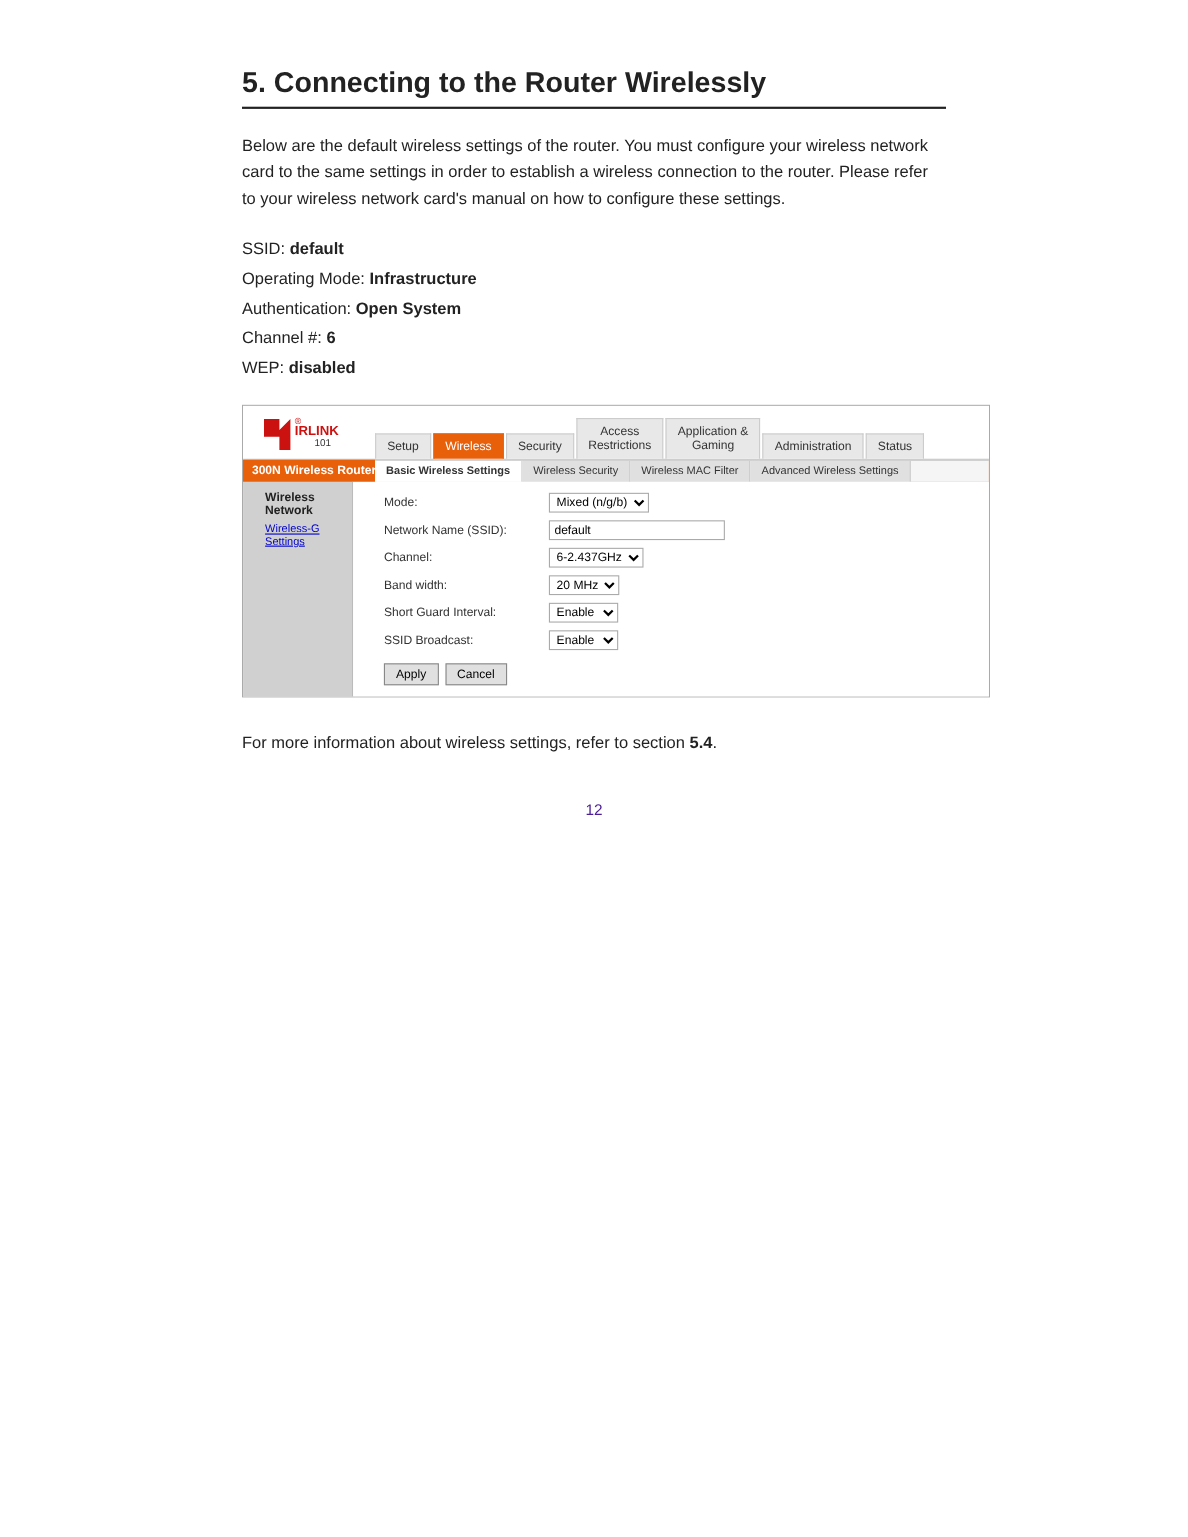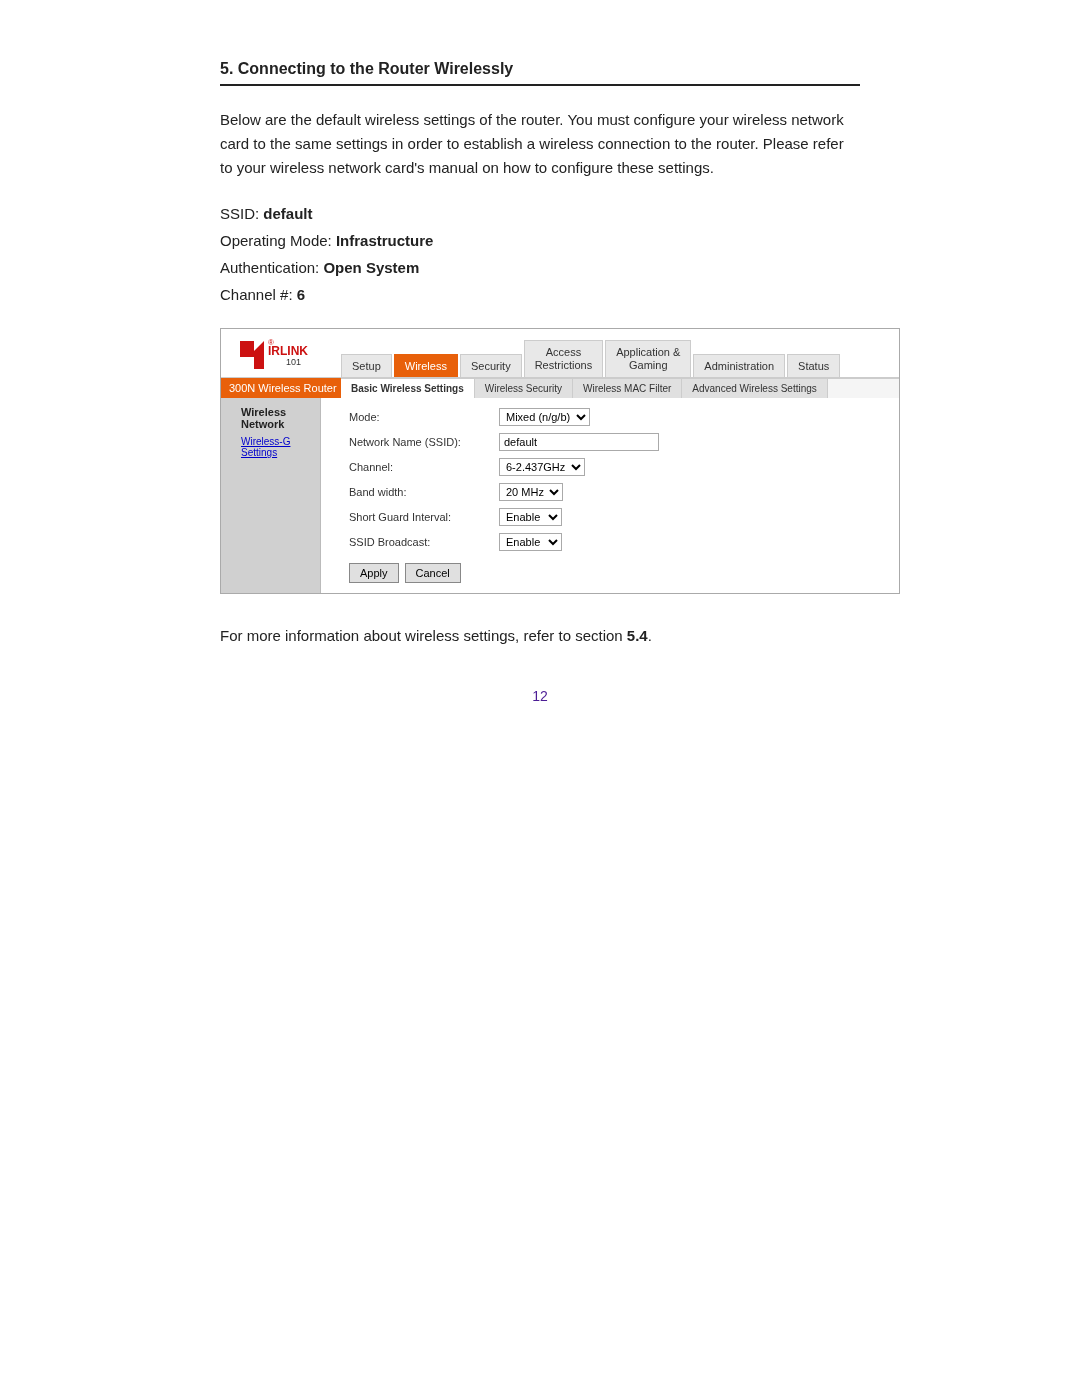--- a/index.html
+++ b/index.html
@@ -11,21 +11,21 @@
       display: flex;
       justify-content: center;
       min-height: 1397px;
     }
     .page {
       width: 780px;
       padding: 60px 70px 60px 70px;
       position: relative;
     }
     h1 {
-      font-size: 16px;
+      font-size: 26px;
       font-weight: bold;
       margin-bottom: 22px;
       border-bottom: 2px solid #222;
       padding-bottom: 6px;
     }
     .intro-para {
       line-height: 1.6;
       margin-bottom: 20px;
     }
     .settings-block {
@@ -98,21 +98,21 @@
     
     .sub-nav {
       display: flex;
       background: #e8600a;
       align-items: center;
       padding: 0;
     }
     .router-name {
       background: #e8600a;
       color: #fff;
-      font-weight: normal;
+      font-weight: bold;
       font-size: 11px;
       padding: 4px 8px;
       white-space: nowrap;
       width: 120px;
       flex-shrink: 0;
     }
     .sub-tabs {
       display: flex;
       flex: 1;
       background: #f5f5f5;
@@ -227,20 +227,23 @@
     </div>
     <div>
       <span>Operating Mode: </span><strong>Infrastructure</strong>
     </div>
     <div>
       <span>Authentication: </span><strong>Open System</strong>
     </div>
     <div>
       <span>Channel #: </span><strong>6</strong>
     </div>
+    <div>
+      <span>WEP: </span><strong>disabled</strong>
+    </div>
   </div>
 
 
   <div class="router-ui">
 
     <div class="top-nav">
       <div class="logo-area">
         <svg class="logo-svg" viewBox="0 0 90 36">
 
           <polygon points="4,4 18,4 18,14 28,4 28,32 18,32 18,20 4,20" fill="#cc1111"></polygon>

